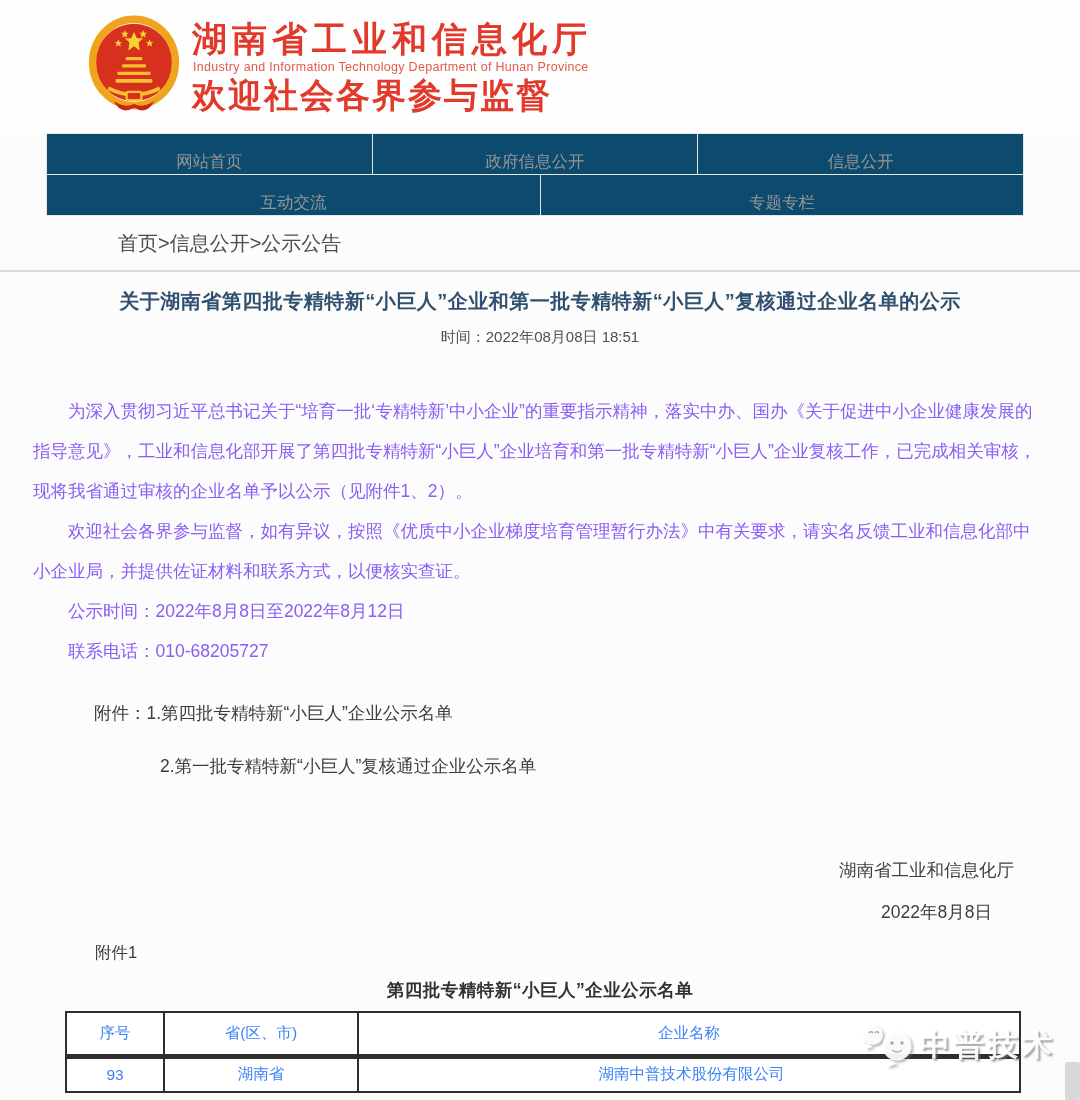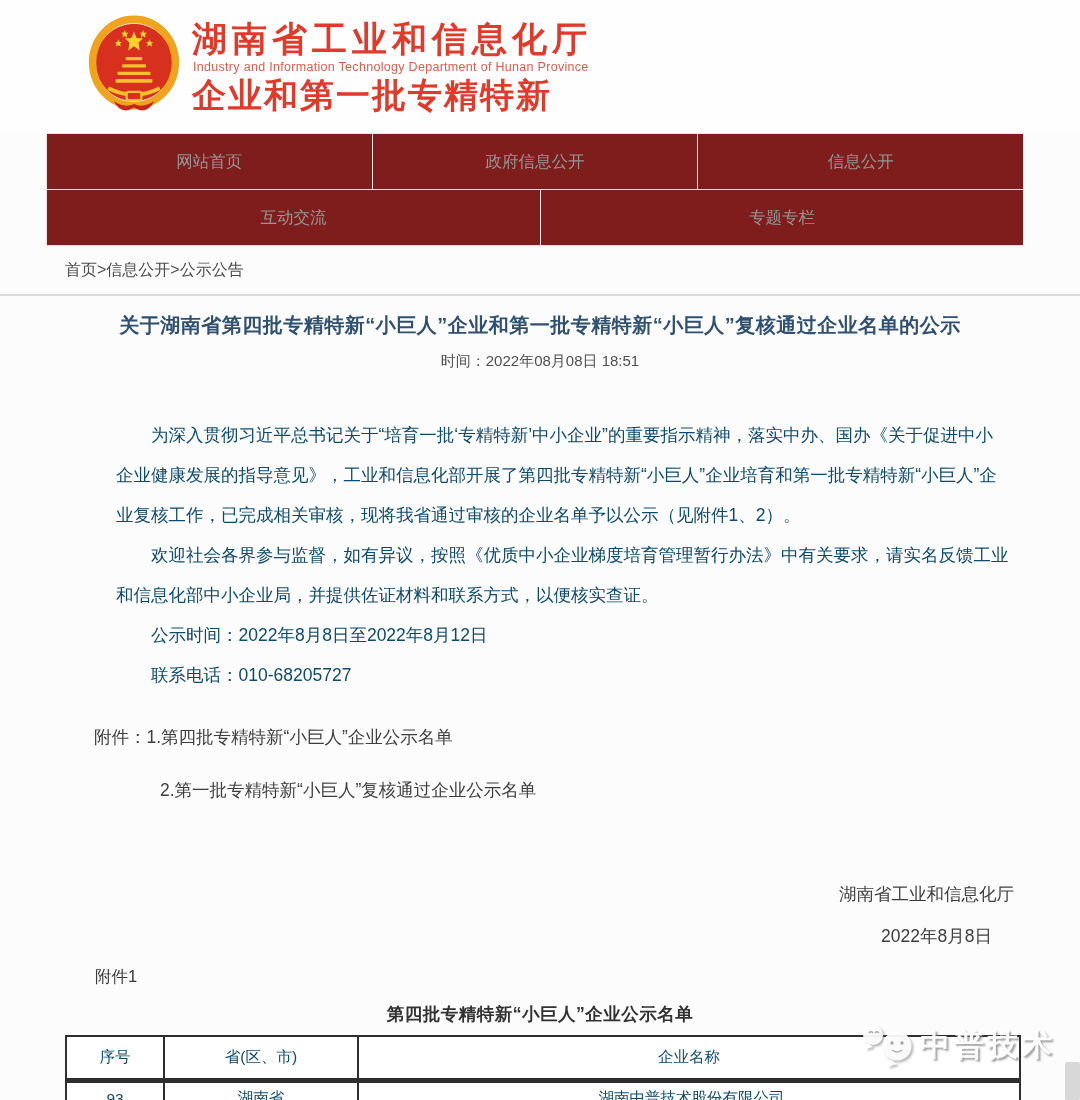--- a/index.html
+++ b/index.html
@@ -13,49 +13,49 @@
   .header{ height:133px; background:#fffefe; display:flex; align-items:center; padding-left:88px; }
   .emblem{ width:92px; height:106px; flex:0 0 auto; margin-top:2px; }
   .header-titles{ margin-left:12px; }
   .org-cn1{ font-size:35px; font-weight:bold; color:#e13a2b; letter-spacing:5px; line-height:1.02; }
   .org-en{ font-size:12.5px; color:#e25a4c; margin:3px 0 4px 1px; letter-spacing:0.3px; }
   .org-cn2{ font-size:34px; font-weight:bold; color:#e13a2b; letter-spacing:2px; line-height:1.02; }
   
   .nav{ margin-left:46px; width:978px; font-size:16.5px; color:#969696; }
   .nav-row{ display:flex; }
   .nav-cell{
-    border:1px solid #e9e7e4; background:#7f1d1d; height:57px; line-height:55px;
+    border:1px solid #e9e7e4; background:#0c4a6e; height:42px; line-height:55px;
     text-align:center; margin-left:-1px; cursor:pointer;
   }
   .nav-row + .nav-row .nav-cell{ margin-top:-1px; }
   .nav-cell:first-child{ margin-left:0; }
   .r1{ flex:1 1 33.33%; }
   .r2a{ flex:0 0 50.6%; } .r2b{ flex:1 1 auto; }
   
-  .breadcrumb{ padding:14px 0 13px 65px; font-size:16px; color:#4b4b4b; cursor:pointer; }
+  .breadcrumb{ padding:14px 0 13px 118px; font-size:20px; color:#4b4b4b; cursor:pointer; }
   .divider{ height:2px; background:#dadad8; }
   
   .article-title{
     text-align:center; margin-top:16px; font-size:20px; font-weight:bold;
     color:#30506f; letter-spacing:0.5px; white-space:nowrap;
   }
   .article-time{ text-align:center; margin-top:13px; font-size:15px; color:#4f4f4f; }
-  .bodytext{ margin-top:44px; padding:0 71px; font-size:17.5px; line-height:40px; color:#0c4a6e;margin-left:45px; }
+  .bodytext{ margin-top:44px; padding:0 33px; font-size:17.5px; line-height:40px; color:#8b5cf6; }
   .bodytext p{ text-indent:2em; }
   .attachments{ margin-top:22px; padding:0 66px; font-size:17.5px; line-height:40px; color:#3d3d3d; }
   .att-line1{ padding-left:28px; }
   .att-line2{ padding-left:94px; margin-top:13px; }
   .signature{ margin-top:72px; padding-right:66px; text-align:right; font-size:17.5px; color:#3d3d3d; }
   .sig-date{ margin-top:18px; padding-right:22px;padding-left:16px; }
   .annex-label{ margin-top:18px; padding-left:95px; font-size:16.5px; color:#3a3a3a; }
   .table-title{ text-align:center; margin-top:14px; font-size:17.5px; font-weight:bold; color:#323232; letter-spacing:0.5px; }
   
   table.annex{ margin:9px 0 0 65px; width:956px; border-collapse:collapse; background:#fff; }
   table.annex th, table.annex td{
-    border:2px solid #2e2e2e; font-size:15.5px; color:#0c4a6e; text-align:center; font-weight:normal;
+    border:2px solid #2e2e2e; font-size:15.5px; color:#3b82f6; text-align:center; font-weight:normal;
   }
   table.annex thead th{ height:44px; border-bottom-width:5px; }
   table.annex tbody td{ height:36px; }
   .col-no{ width:98px; } .col-prov{ width:194px; }
   td.company{ text-align:left; padding-left:5px; }
   
   .watermark{
     position:absolute; top:1022px; right:24px; display:flex; align-items:center; gap:2px;
     z-index:6; pointer-events:none;
   }
@@ -88,21 +88,21 @@
       <rect x="37" y="52" width="26" height="3.5" rx="1" fill="#f6c12c"></rect>
       <rect x="32" y="60" width="36" height="3.5" rx="1" fill="#f6c12c"></rect>
       <rect x="30" y="68" width="40" height="4" rx="1" fill="#f6c12c"></rect>
       <path d="M22 78 Q50 92 78 78" stroke="#f6c12c" stroke-width="4" fill="none"></path>
       <rect x="42" y="82" width="16" height="9" rx="2" fill="#d7301f" stroke="#f6c12c" stroke-width="2.5"></rect>
       <path d="M28 92 Q36 108 50 99 Q64 108 72 92 Q60 100 50 95 Q40 100 28 92 Z" fill="#c8261a"></path>
     </svg>
     <div class="header-titles">
       <div class="org-cn1">湖南省工业和信息化厅</div>
       <div class="org-en">Industry and Information Technology Department of Hunan Province</div>
-      <div class="org-cn2">企业和第一批专精特新</div>
+      <div class="org-cn2">欢迎社会各界参与监督</div>
     </div>
   </div>
 
   <div class="nav">
     <div class="nav-row">
       <div class="nav-cell r1">网站首页</div>
       <div class="nav-cell r1">政府信息公开</div>
       <div class="nav-cell r1">信息公开</div>
     </div>
     <div class="nav-row">

